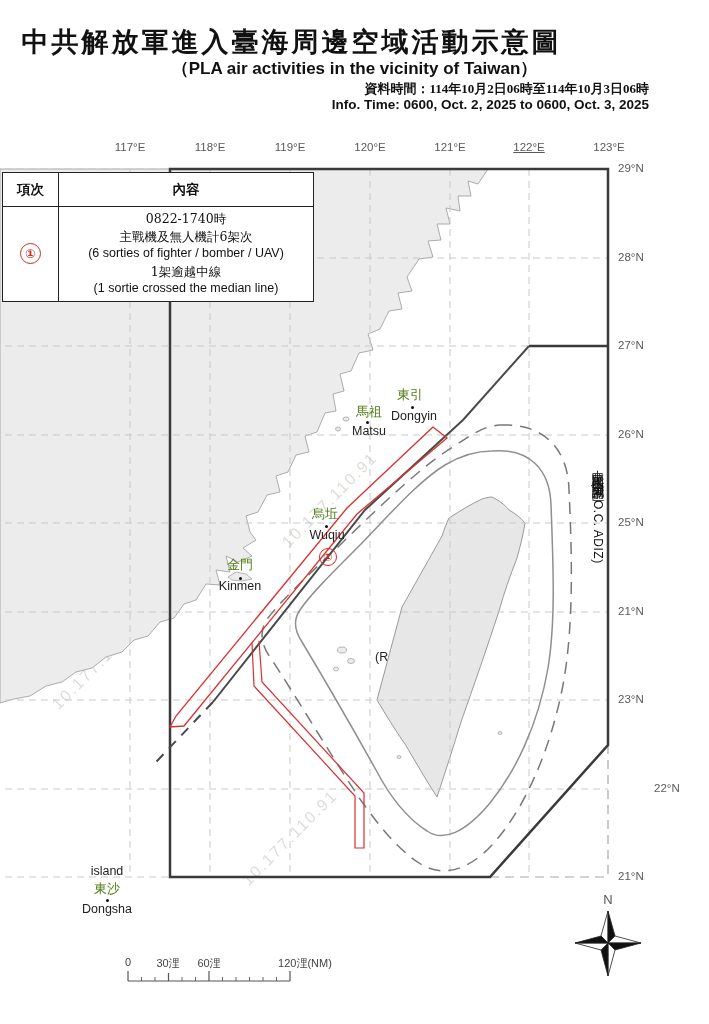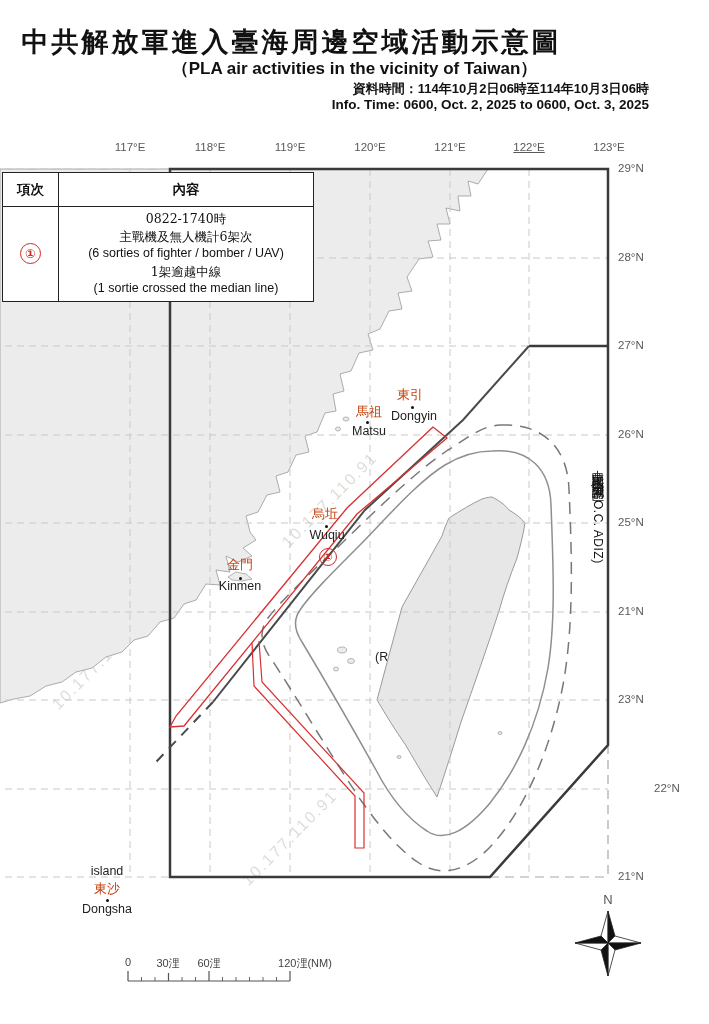--- a/index.html
+++ b/index.html
@@ -4,39 +4,39 @@
 <style>
   html,body{margin:0;padding:0;background:#fff;}
   .page{position:relative;width:709px;height:1024px;background:#fff;overflow:hidden;
         font-family:"Liberation Sans","DejaVu Sans",sans-serif;color:#111;}
   .abs{position:absolute;}
   .ctr{transform:translateX(-50%);white-space:nowrap;}
 
   .main-title{top:24px;left:0;width:583px;text-align:center;font-size:27px;font-weight:bold;
               letter-spacing:3px;font-family:"DejaVu Serif","Liberation Serif",serif;}
   .sub-title{top:57px;left:0;width:709px;text-align:center;font-size:17px;font-weight:bold;}
-  .time-cn{top:80px;right:60px;font-size:13px;font-weight:bold;font-family:Liberation Sans, sans-serif;}
+  .time-cn{top:80px;right:60px;font-size:13px;font-weight:bold;font-family:Liberation Serif, serif;}
   .time-en{top:97px;right:60px;font-size:13.5px;font-weight:bold;}
 
   .info-table{top:172px;left:2px;width:310px;border:1.6px solid #222;background:#fff;z-index:5;}
   .it-row{display:flex;}
   .it-c1{width:55px;border-right:1.4px solid #222;display:flex;align-items:center;justify-content:center;}
   .it-c2{flex:1;display:flex;flex-direction:column;align-items:center;justify-content:center;padding:3px 0;}
   .it-head{border-bottom:1.4px solid #222;height:33px;}
   .it-head .hd{font-size:13.5px;font-weight:bold;font-family:"DejaVu Serif",serif;}
   .it-line{font-size:12.5px;line-height:17.5px;text-align:center;}
   .it-line.cn{font-family:"DejaVu Serif",serif;}
 
   .circ-num{display:inline-flex;align-items:center;justify-content:center;border:1.6px solid #cf2b24;
             color:#cf2b24;border-radius:50%;background:transparent;font-weight:bold;}
   .circ-table{width:19px;height:19px;font-size:12.5px;}
   .circ-map{width:16px;height:16px;font-size:11px;z-index:4;}
 
   .axis{font-size:11.5px;color:#595959;}
-  .place-cn{font-size:13px;font-family:"DejaVu Serif",serif;color:#c2410c;z-index:3;}
+  .place-cn{font-size:13px;font-family:"DejaVu Serif",serif;color:#4d7c0f;z-index:3;}
   .place-en{font-size:12.5px;color:#222;z-index:3;}
   .dot{width:3px;height:3px;border-radius:50%;background:#111;z-index:3;}
 
   .tw-label{top:585px;left:426px;writing-mode:vertical-rl;text-orientation:upright;
             font-size:20px;font-weight:bold;font-family:"DejaVu Serif",serif;letter-spacing:17px;height:160px;}
   .roc-label{top:650px;left:375px;font-size:12.5px;color:#222;}
   .adiz-label{top:460px;left:589px;writing-mode:vertical-rl;height:230px;font-size:12.5px;color:#111;}
   .adiz-label .cn{text-orientation:upright;font-family:"DejaVu Serif",serif;letter-spacing:2.5px;}
   .adiz-label .en{text-orientation:mixed;font-size:12px;letter-spacing:0.5px;}
 

